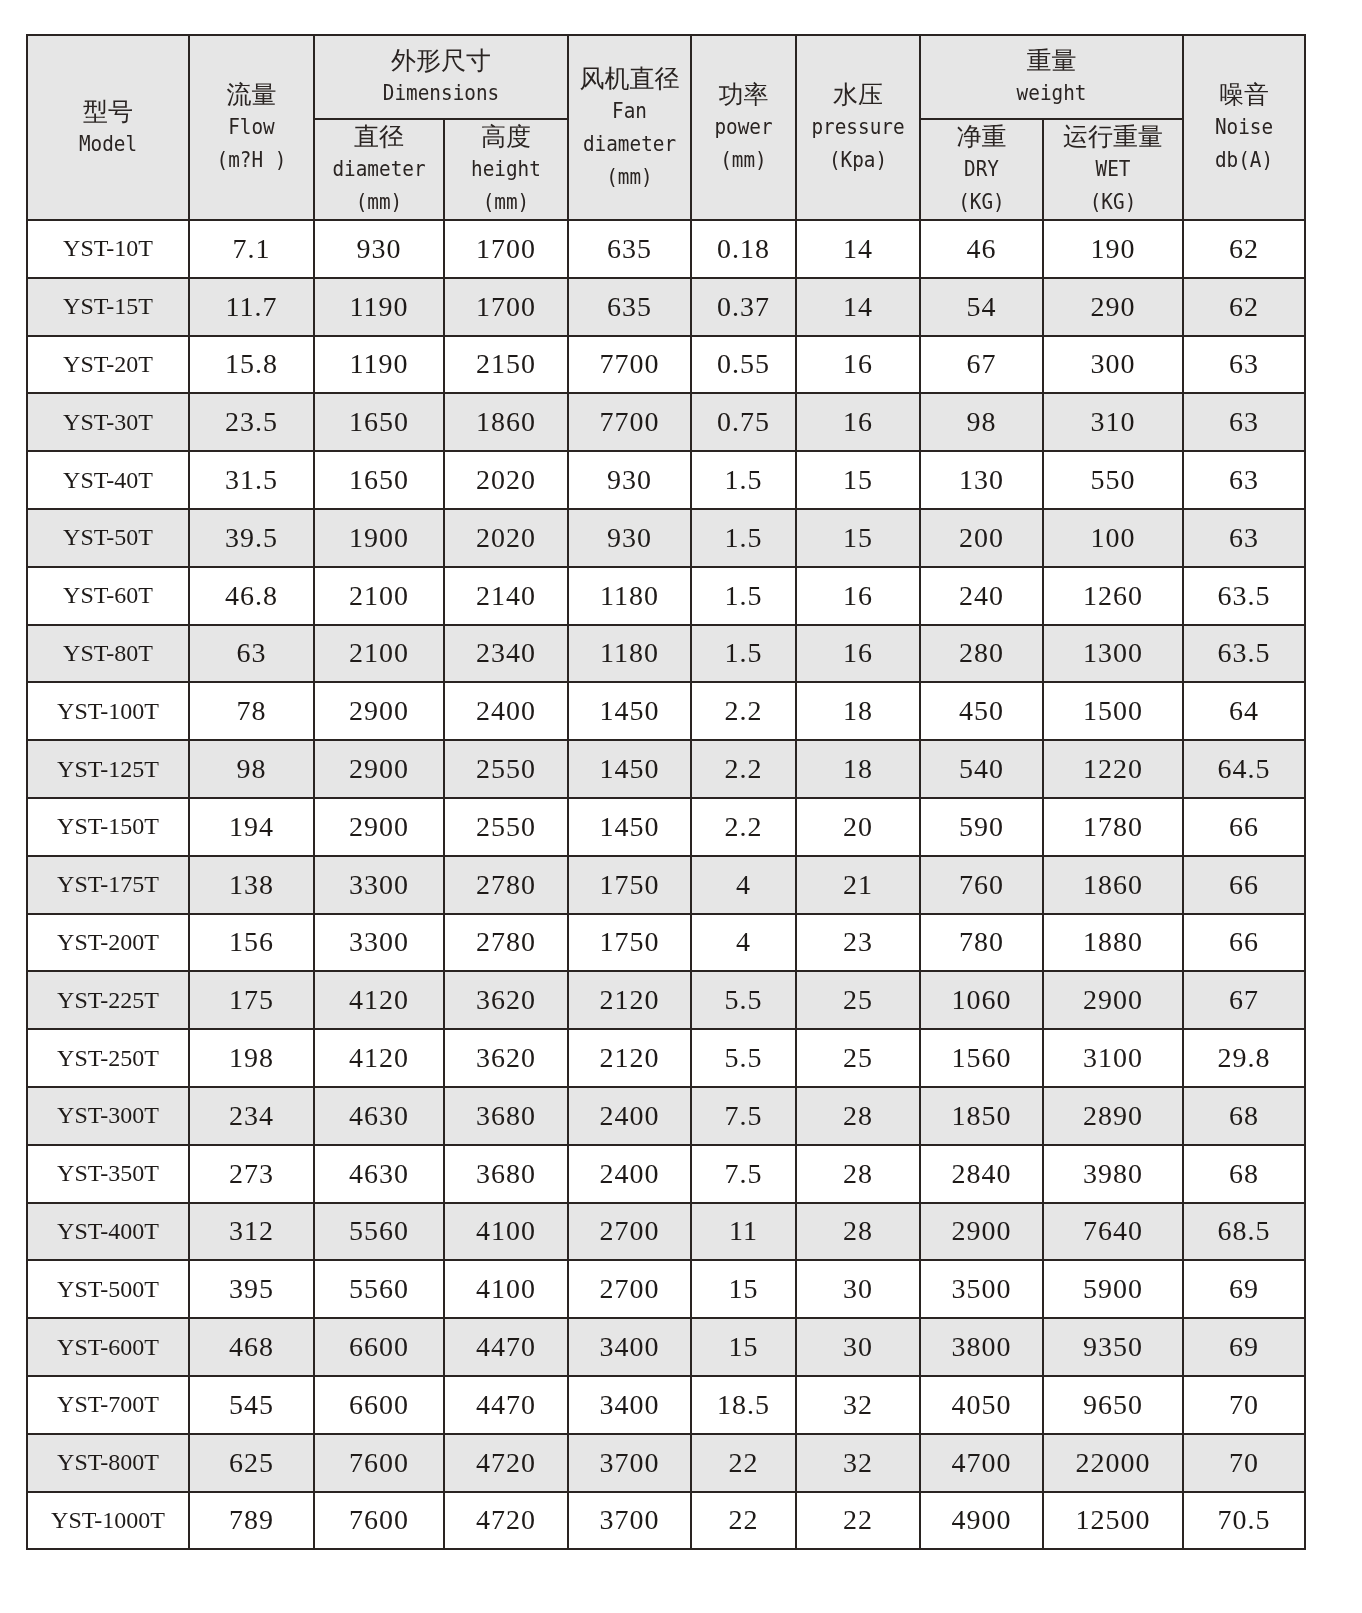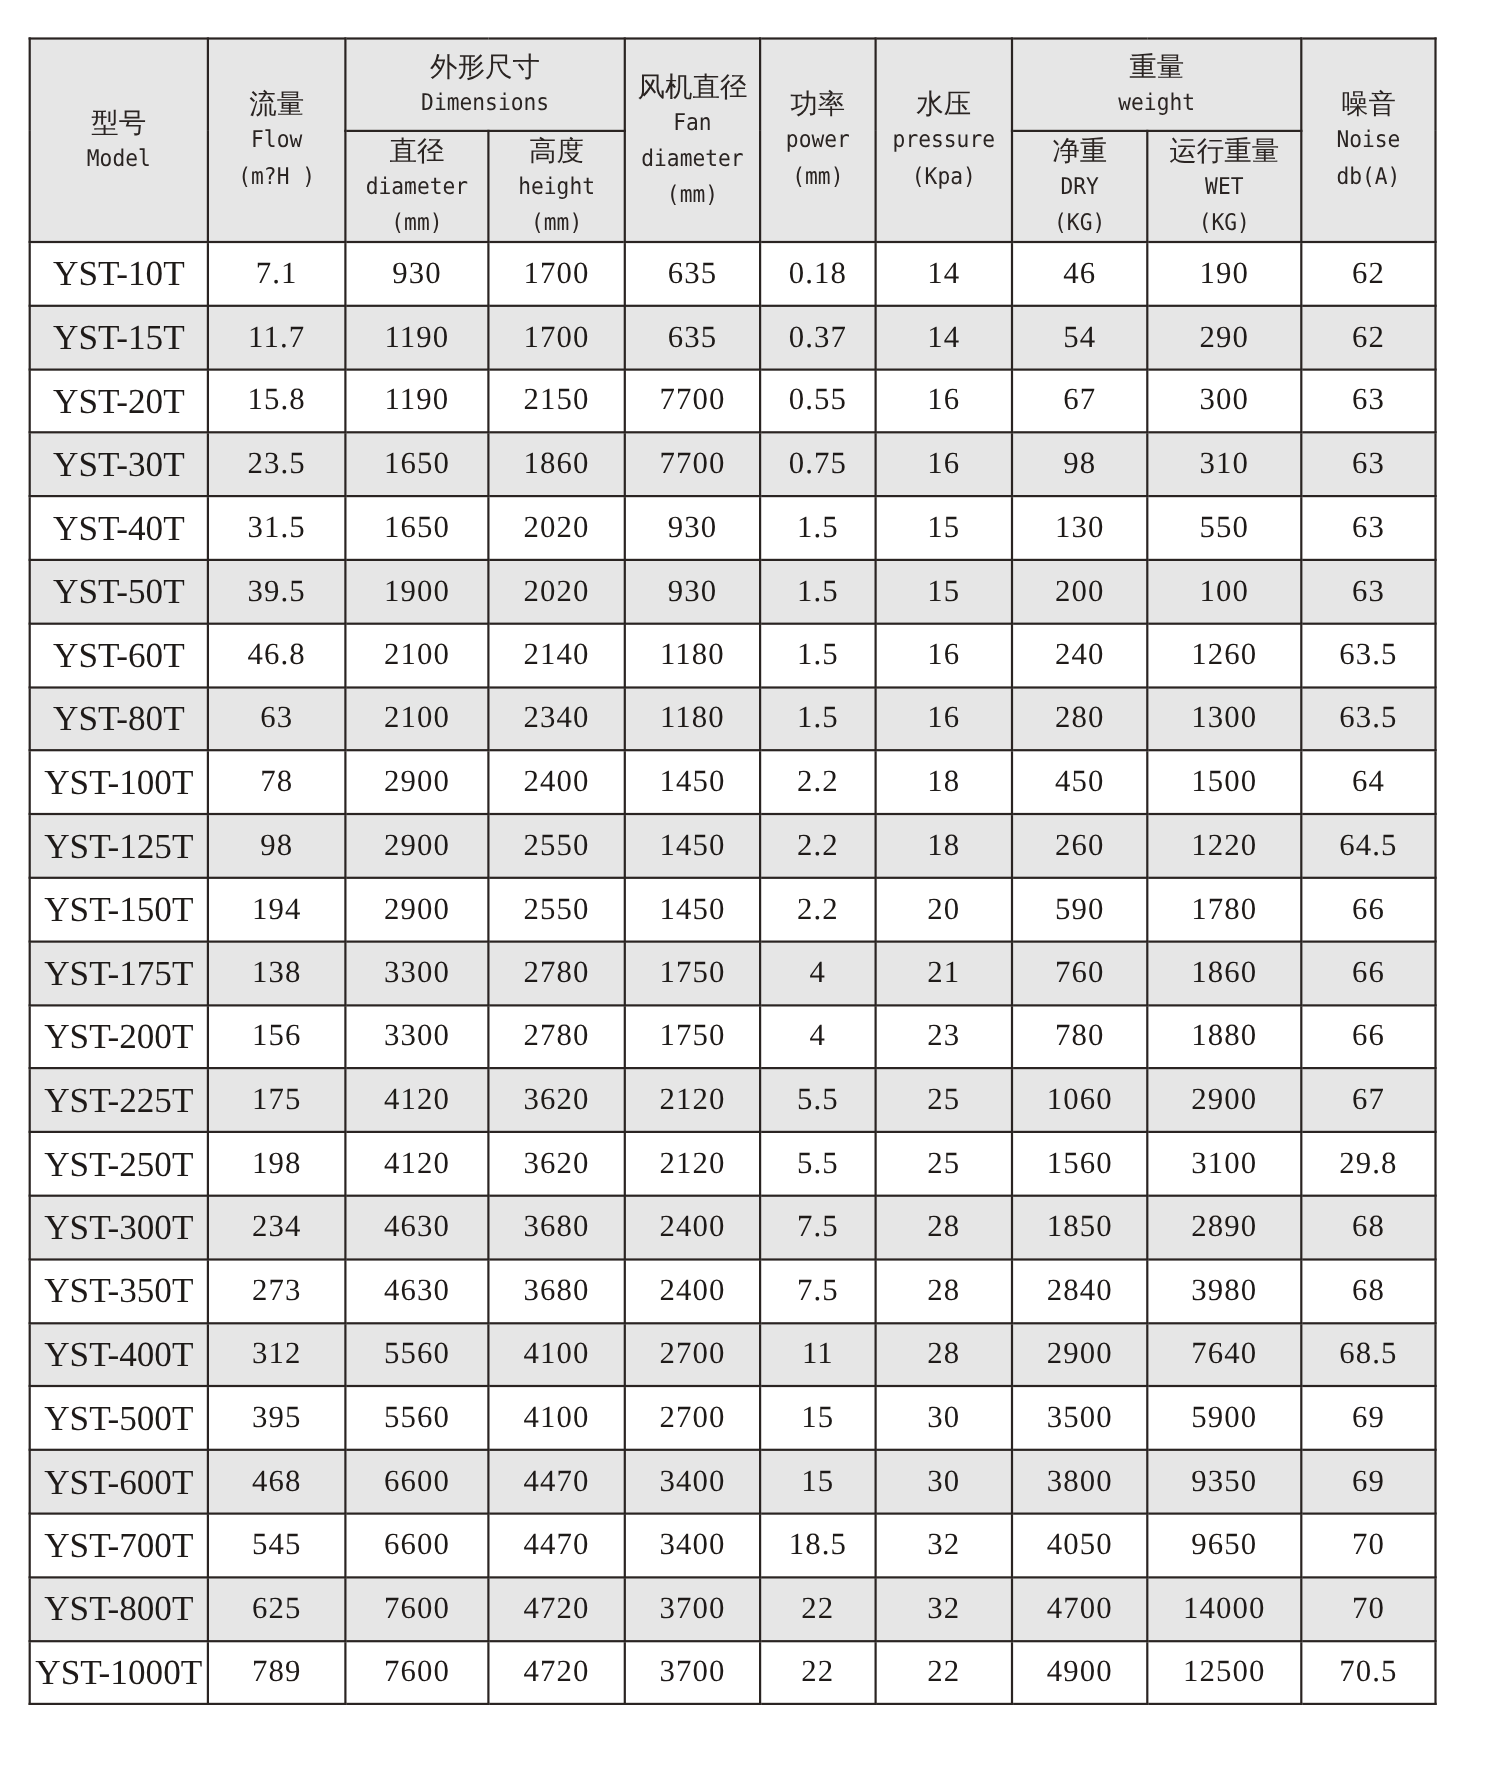--- a/index.html
+++ b/index.html
@@ -49,21 +49,21 @@
   }
   .hdr-top { height: 84px; }
   .hdr-sub { height: 99px; }
   .spec-table tbody td {
     height: 55.8px;
     font-size: 28px;
     font-family: "Liberation Serif", "DejaVu Serif", serif;
     letter-spacing: 1px;
   }
   .spec-table tbody td.model {
-    font-size: 32px;
+    font-size: 24px;
     letter-spacing: 0;
   }
   .spec-table tbody tr.shaded td { background: #e6e6e6; }
   .spec-table tbody tr.plain td { background: #ffffff; }
 </style>
 </head>
 <body>
 
 <table class="spec-table">
   <colgroup>
@@ -252,21 +252,21 @@
         <td>64</td>
       </tr>
       <tr class="shaded">
         <td class="model">YST-125T</td>
         <td>98</td>
         <td>2900</td>
         <td>2550</td>
         <td>1450</td>
         <td>2.2</td>
         <td>18</td>
-        <td>260</td>
+        <td>540</td>
         <td>1220</td>
         <td>64.5</td>
       </tr>
       <tr class="plain">
         <td class="model">YST-150T</td>
         <td>194</td>
         <td>2900</td>
         <td>2550</td>
         <td>1450</td>
         <td>2.2</td>
@@ -397,21 +397,21 @@
       </tr>
       <tr class="shaded">
         <td class="model">YST-800T</td>
         <td>625</td>
         <td>7600</td>
         <td>4720</td>
         <td>3700</td>
         <td>22</td>
         <td>32</td>
         <td>4700</td>
-        <td>14000</td>
+        <td>22000</td>
         <td>70</td>
       </tr>
       <tr class="plain">
         <td class="model">YST-1000T</td>
         <td>789</td>
         <td>7600</td>
         <td>4720</td>
         <td>3700</td>
         <td>22</td>
         <td>22</td>

